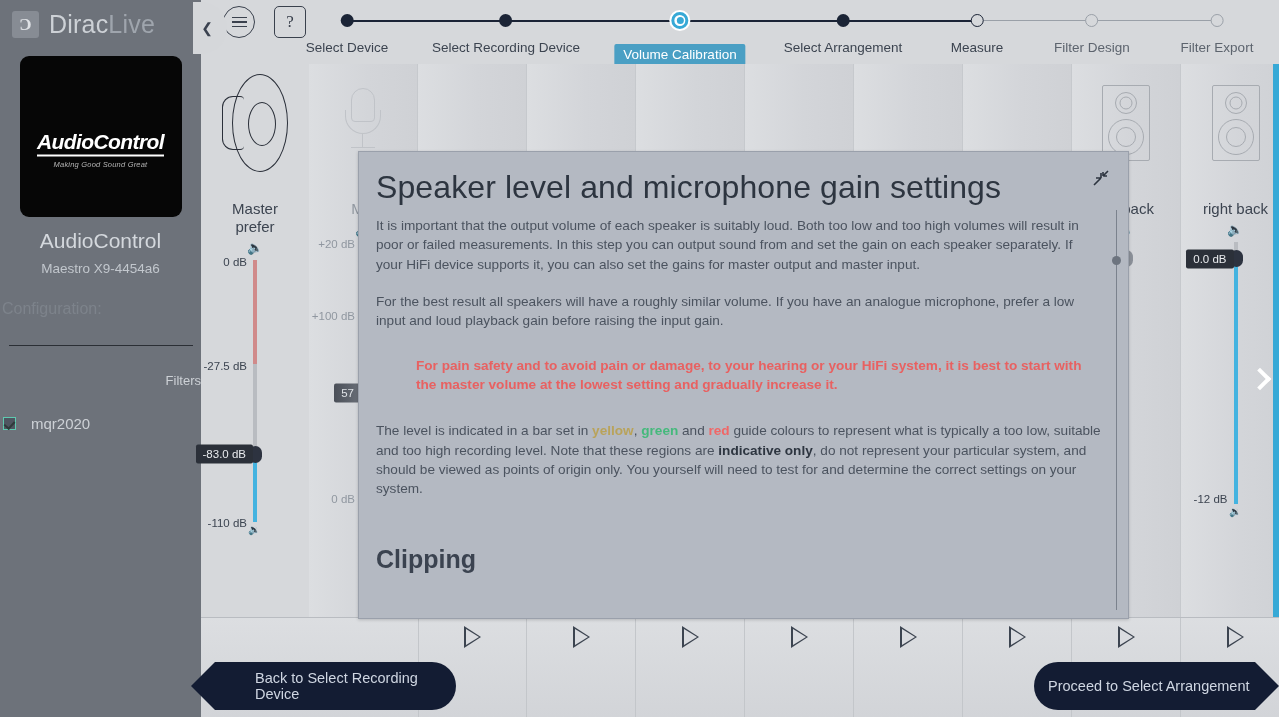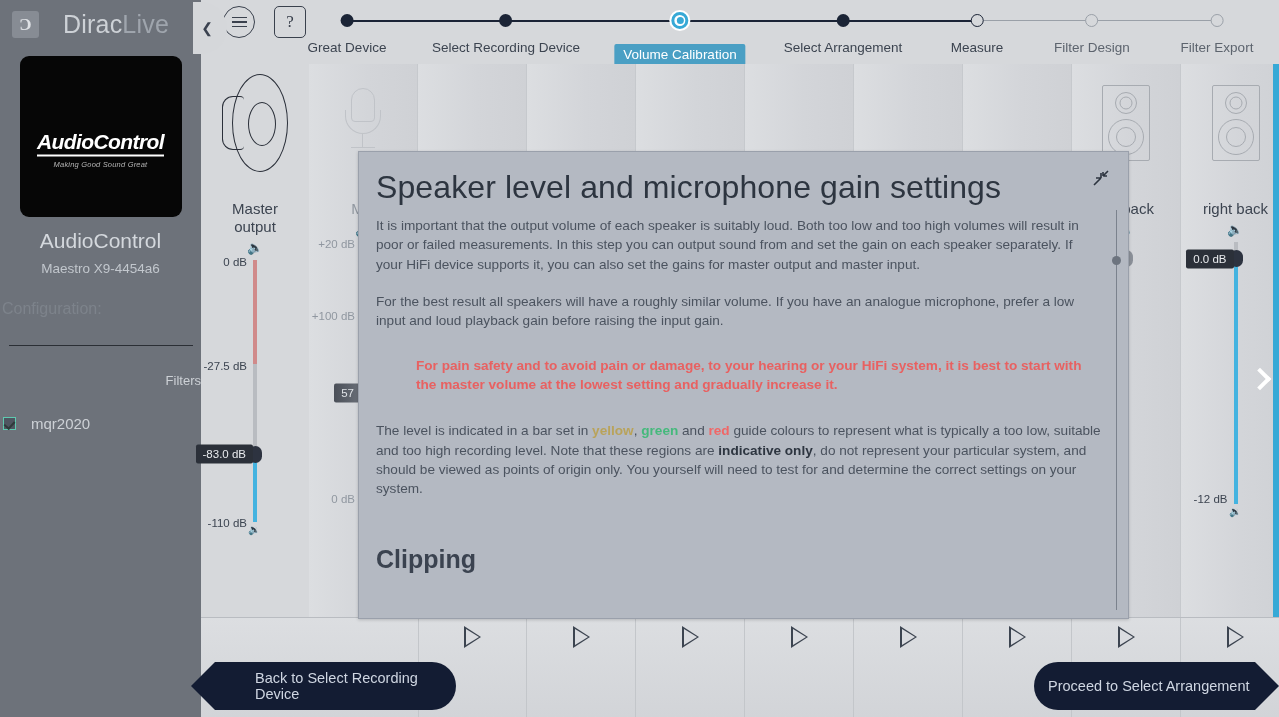--- a/index.html
+++ b/index.html
@@ -25,21 +25,21 @@
   .brand-logo {
     width: 27px; height: 27px;
     background: #878c94;
     border-radius: 3px;
     display: flex; align-items: center; justify-content: center;
     color: #dfe2e6; font-size: 17px; font-weight: bold;
     font-family: "Liberation Serif", serif;
     line-height: 1;
   }
   .brand-text {
-    margin-left: 24px;
+    margin-left: 10px;
     font-size: 25px;
     color: #cdd1d6;
     letter-spacing: .2px;
   }
   .brand-text .light { color: #9fa5ad; }
 
   .device-card {
     width: 162px; height: 161px;
     margin: 16px auto 0 auto;
     background: #060606;
@@ -448,21 +448,21 @@
     <div id="stepper">
       <div class="seg" style="left:146px; width:159px;"></div>
       <div class="seg" style="left:305px; width:174px;"></div>
       <div class="seg" style="left:479px; width:163px;"></div>
       <div class="seg" style="left:642px; width:134px;"></div>
       <div class="seg dim" style="left:776px; width:115px;"></div>
       <div class="seg dim" style="left:891px; width:125px;"></div>
 
       <div class="step" style="left:146px">
         <div class="dot"></div>
-        <div class="label">Great Device</div>
+        <div class="label">Select Device</div>
       </div>
       <div class="step" style="left:305px">
         <div class="dot"></div>
         <div class="label">Select Recording Device</div>
       </div>
       <div class="step current" style="left:479px">
         <div class="dot"></div>
         <div class="label">Volume Calibration</div>
       </div>
       <div class="step" style="left:642px">
@@ -488,21 +488,21 @@
       <div class="strip master" style="left:0">
         <div class="sp-icon">
           <div class="cone">
               <div class="mag"></div>
               <div class="outer"></div>
               <div class="inner"></div>
             </div>
         </div>
         <div class="sp-name">
           <div>Master</div>
-          <div>output</div>
+          <div>prefer</div>
         </div>
         <div class="spk-vol-ic">🔈</div>
         <div class="slider-wrap" style="height:262px">
           <div class="track">
             <div class="zone-red" style="height:104px"></div>
             <div class="fill-blue" style="height:66px"></div>
           </div>
           <div class="tick" style="top:2px">0 dB</div>
           <div class="tick" style="top:106px">-27.5 dB</div>
           <div class="tick" style="top:263px">-110 dB</div>

